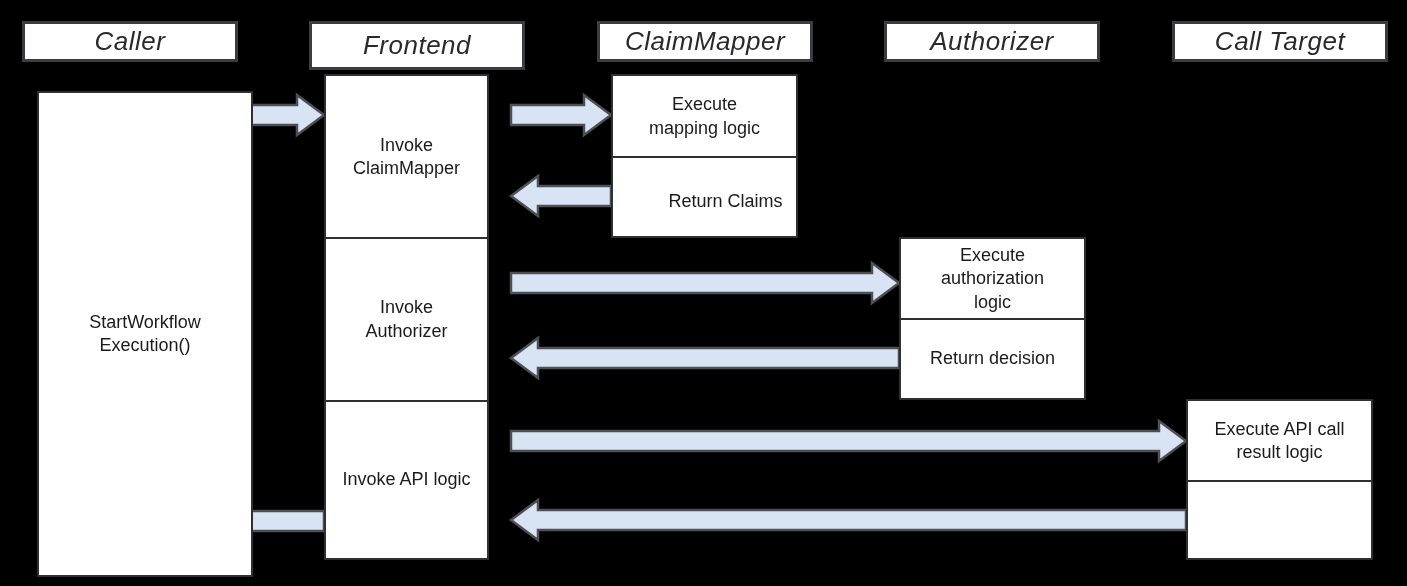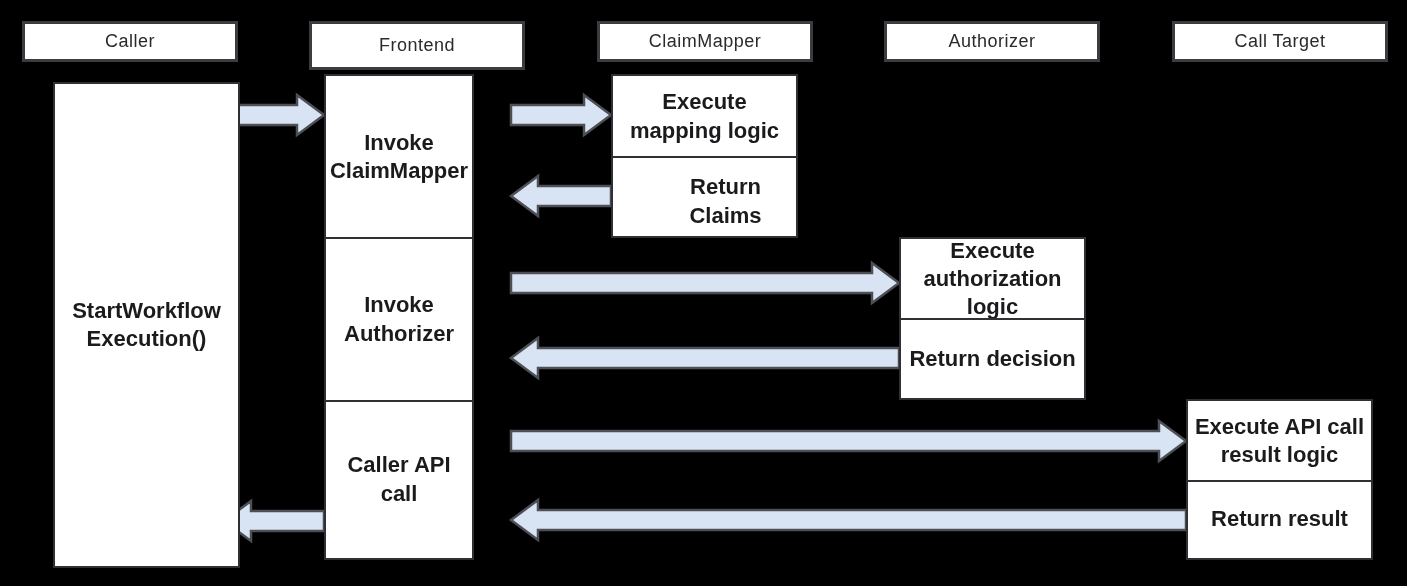--- a/index.html
+++ b/index.html
@@ -25,24 +25,25 @@
     overflow: hidden;
   }
   .actor-header {
     position: absolute;
     box-sizing: border-box;
     background: var(--box_fill);
     border: 3px solid var(--header_border);
     display: flex;
     align-items: center;
     justify-content: center;
-    font-size: 18px;
+    font-size: 26px;
     font-weight: 400;
     letter-spacing: 0.5px;
     color: #2a2a2c;
+    font-style: italic;
   }
   .activation {
     position: absolute;
     box-sizing: border-box;
     background: var(--box_fill);
     border: 2px solid var(--box_border);
   }
   .divider {
     position: absolute;
     left: 0;
@@ -53,22 +54,22 @@
   .step-label {
     position: absolute;
     left: 0;
     width: 100%;
     box-sizing: border-box;
     display: flex;
     align-items: center;
     justify-content: center;
     text-align: center;
     white-space: pre-line;
-    font-size: 22px;
-    font-weight: 700;
+    font-size: 18px;
+    font-weight: 400;
     line-height: 1.28;
     color: var(--text);
     padding: 0 6px;
   }
   #arrow-layer {
     position: absolute;
     top: 0;
     left: 0;
     pointer-events: none;
   }
@@ -94,33 +95,33 @@
     <polygon class="arrow" points="1186,510 538,510 538,500 511,520 538,540 538,530 1186,530"></polygon>
     <polygon class="arrow" points="324,511 251,511 251,501 224,521 251,541 251,531 324,531"></polygon>
   </svg>
 
   <div class="actor-header" style="left:22px; top:21px; width:216px; height:41px;">Caller</div>
   <div class="actor-header" style="left:309px; top:21px; width:216px; height:49px;">Frontend</div>
   <div class="actor-header" style="left:597px; top:21px; width:216px; height:41px;">ClaimMapper</div>
   <div class="actor-header" style="left:884px; top:21px; width:216px; height:41px;">Authorizer</div>
   <div class="actor-header" style="left:1172px; top:21px; width:216px; height:41px;">Call Target</div>
 
-  <div class="activation" style="left:37px; top:82px; width:187px; height:486px;margin-left:16px;">
+  <div class="activation" style="left:37px; top:91px; width:216px; height:486px;">
     <div class="step-label" style="top:0; height:482px;">StartWorkflow
 Execution()</div>
   </div>
 
-  <div class="activation" style="left:324px; top:74px; width:150px; height:486px;">
+  <div class="activation" style="left:324px; top:74px; width:165px; height:486px;">
     <div class="step-label" style="top:0; height:162px;">Invoke
 ClaimMapper</div>
     <div class="divider" style="top:161px;"></div>
     <div class="step-label" style="top:162px; height:163px;">Invoke
 Authorizer</div>
     <div class="divider" style="top:324px;"></div>
-    <div class="step-label" style="top:325px; height:157px;">Caller API call</div>
+    <div class="step-label" style="top:325px; height:157px;">Invoke API logic</div>
   </div>
 
   <div class="activation" style="left:611px; top:74px; width:187px; height:164px;">
     <div class="step-label" style="top:0; height:81px;">Execute
 mapping logic</div>
     <div class="divider" style="top:80px;"></div>
     <div class="step-label" style="top:81px; height:89px;padding-left:48px;">Return Claims</div>
   </div>
 
   <div class="activation" style="left:899px; top:237px; width:187px; height:163px;">
@@ -128,16 +129,15 @@
 authorization
 logic</div>
     <div class="divider" style="top:79px;"></div>
     <div class="step-label" style="top:80px; height:80px;">Return decision</div>
   </div>
 
   <div class="activation" style="left:1186px; top:399px; width:187px; height:161px;">
     <div class="step-label" style="top:0; height:80px;">Execute API call
 result logic</div>
     <div class="divider" style="top:79px;"></div>
-    <div class="step-label" style="top:80px; height:77px;">Return result</div>
   </div>
 
 </div>
 
 </body></html>

